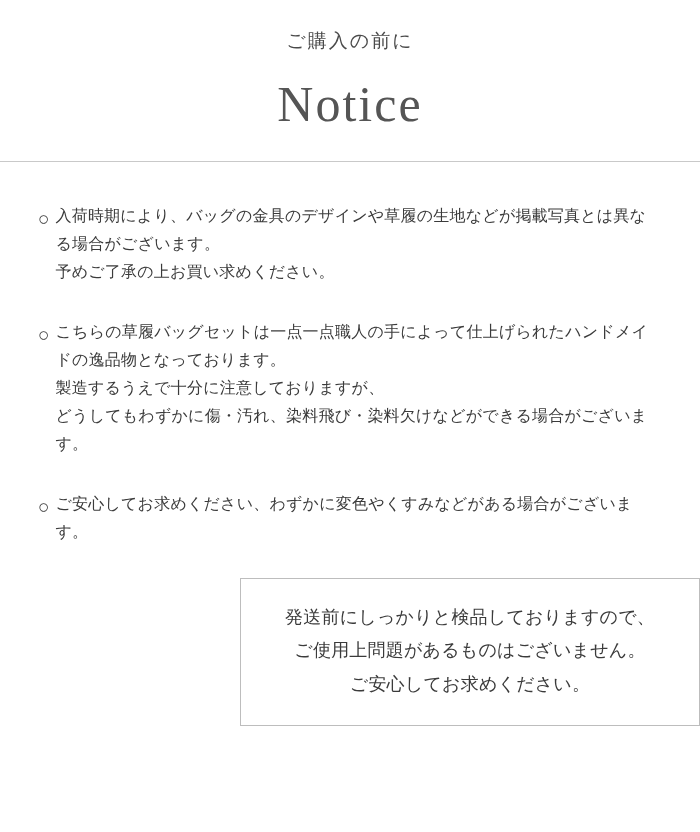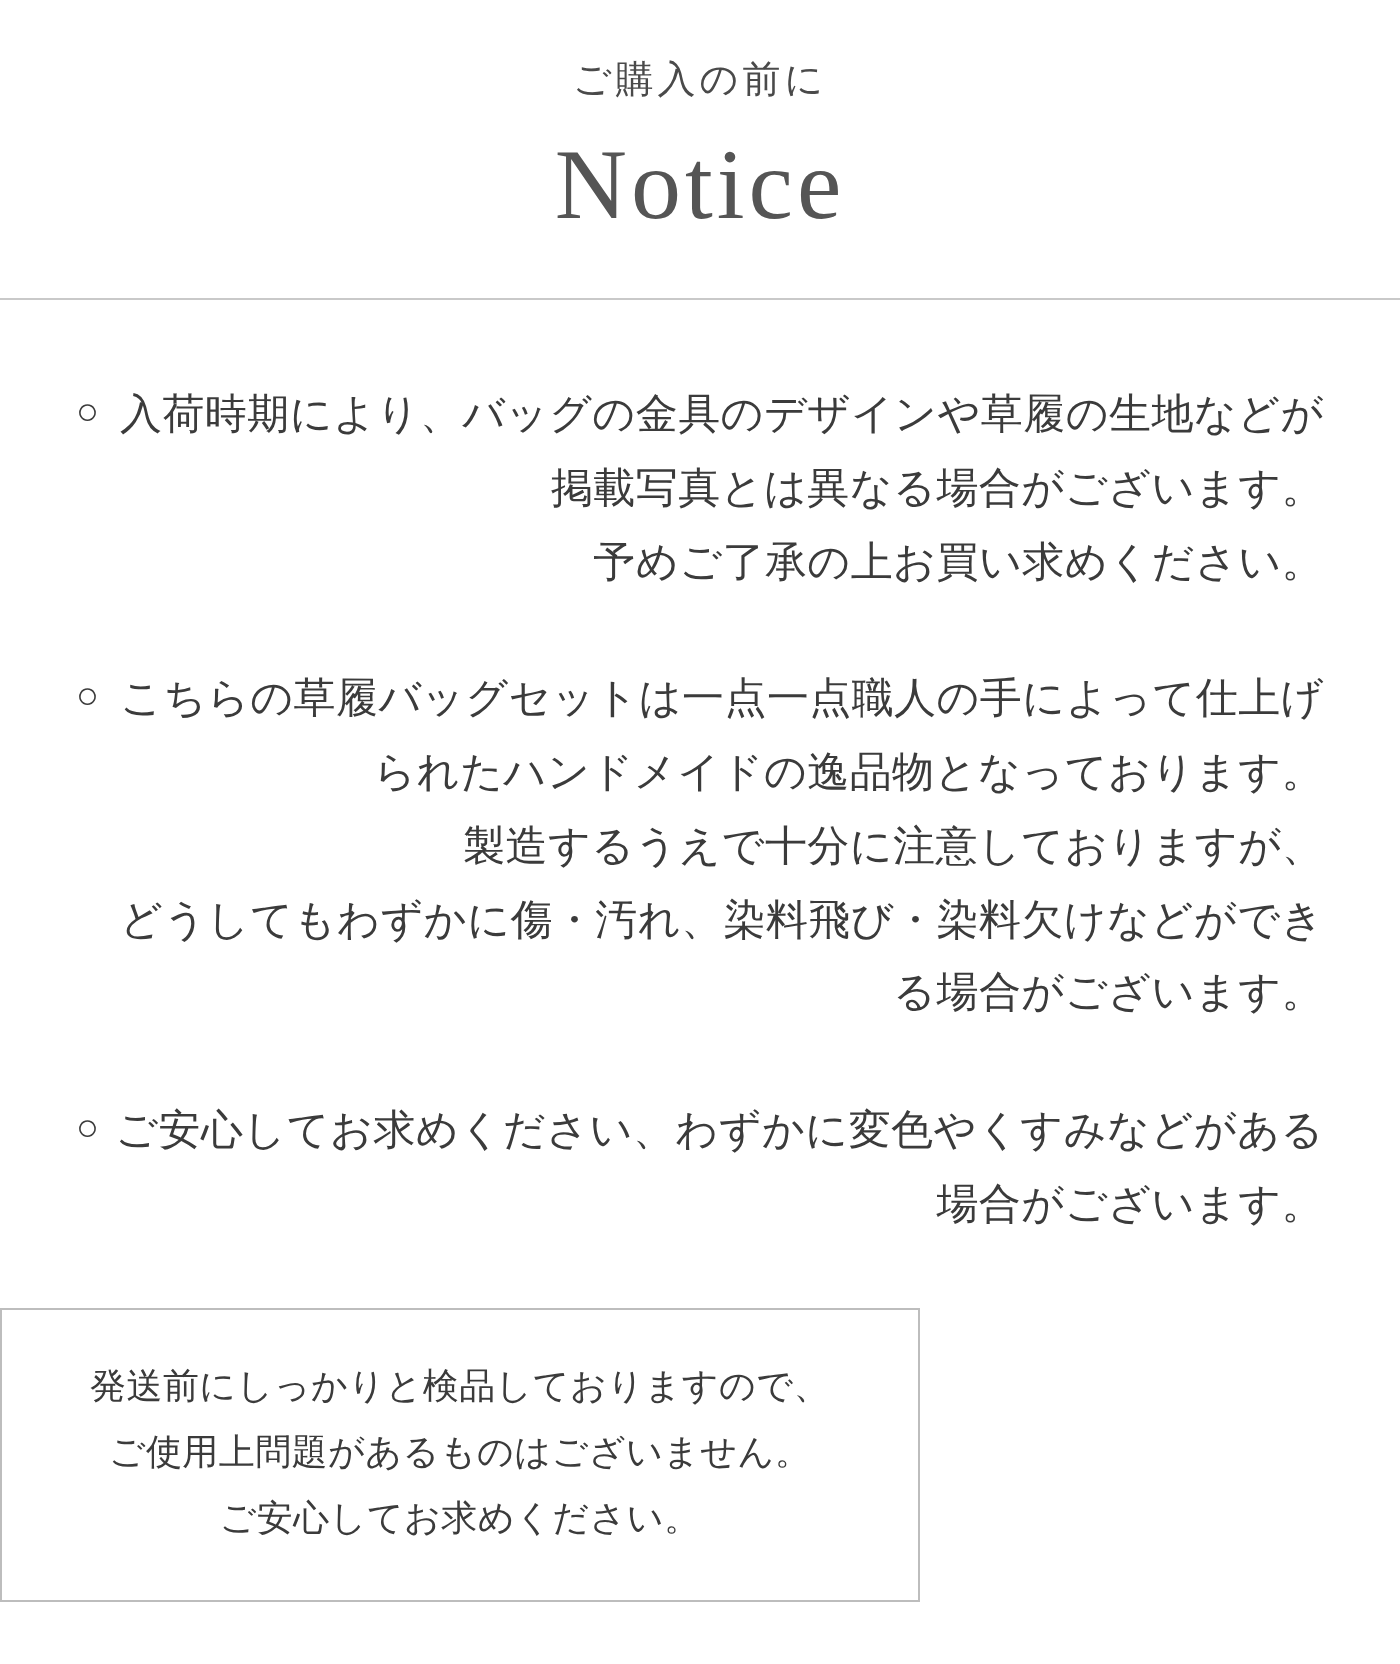--- a/index.html
+++ b/index.html
@@ -32,21 +32,21 @@
     color: #4a4a4a;
     line-height: 1.4;
     font-weight: 400;
   }
   .header-title {
     font-family: "Liberation Serif", "DejaVu Serif", serif;
     font-size: 50px;
     letter-spacing: 2px;
     color: #555555;
     line-height: 1.25;
-    margin-top: 6px;
+    margin-top: 18px;
     font-weight: 400;
   }
   .divider {
     margin-top: 26px;
     border-top: 1px solid #c9c9c9;
     width: 700px;
   }
 
   
   .notes {
@@ -59,32 +59,31 @@
   }
   .note-marker {
     flex: 0 0 auto;
     font-size: 19px;
     line-height: 1.75;
     color: #3b3b3b;
     padding-right: 6px;
   }
   .note-body {
     flex: 1 1 auto;
-    font-size: 21px;
+    font-size: 16px;
     line-height: 1.75;
     color: #3b3b3b;
     letter-spacing: 0.2px;
     white-space: pre-line;
-    text-align: right;
   }
 
   
   .footer-box-wrap {
     display: flex;
-    justify-content: flex-start;
+    justify-content: flex-end;
     margin-top: 26px;
   }
   .footer-box {
     border: 1px solid #bdbdbd;
     width: 460px;
     box-sizing: border-box;
     padding: 22px 10px 24px 10px;
     text-align: center;
     font-size: 18px;
     line-height: 1.85;

